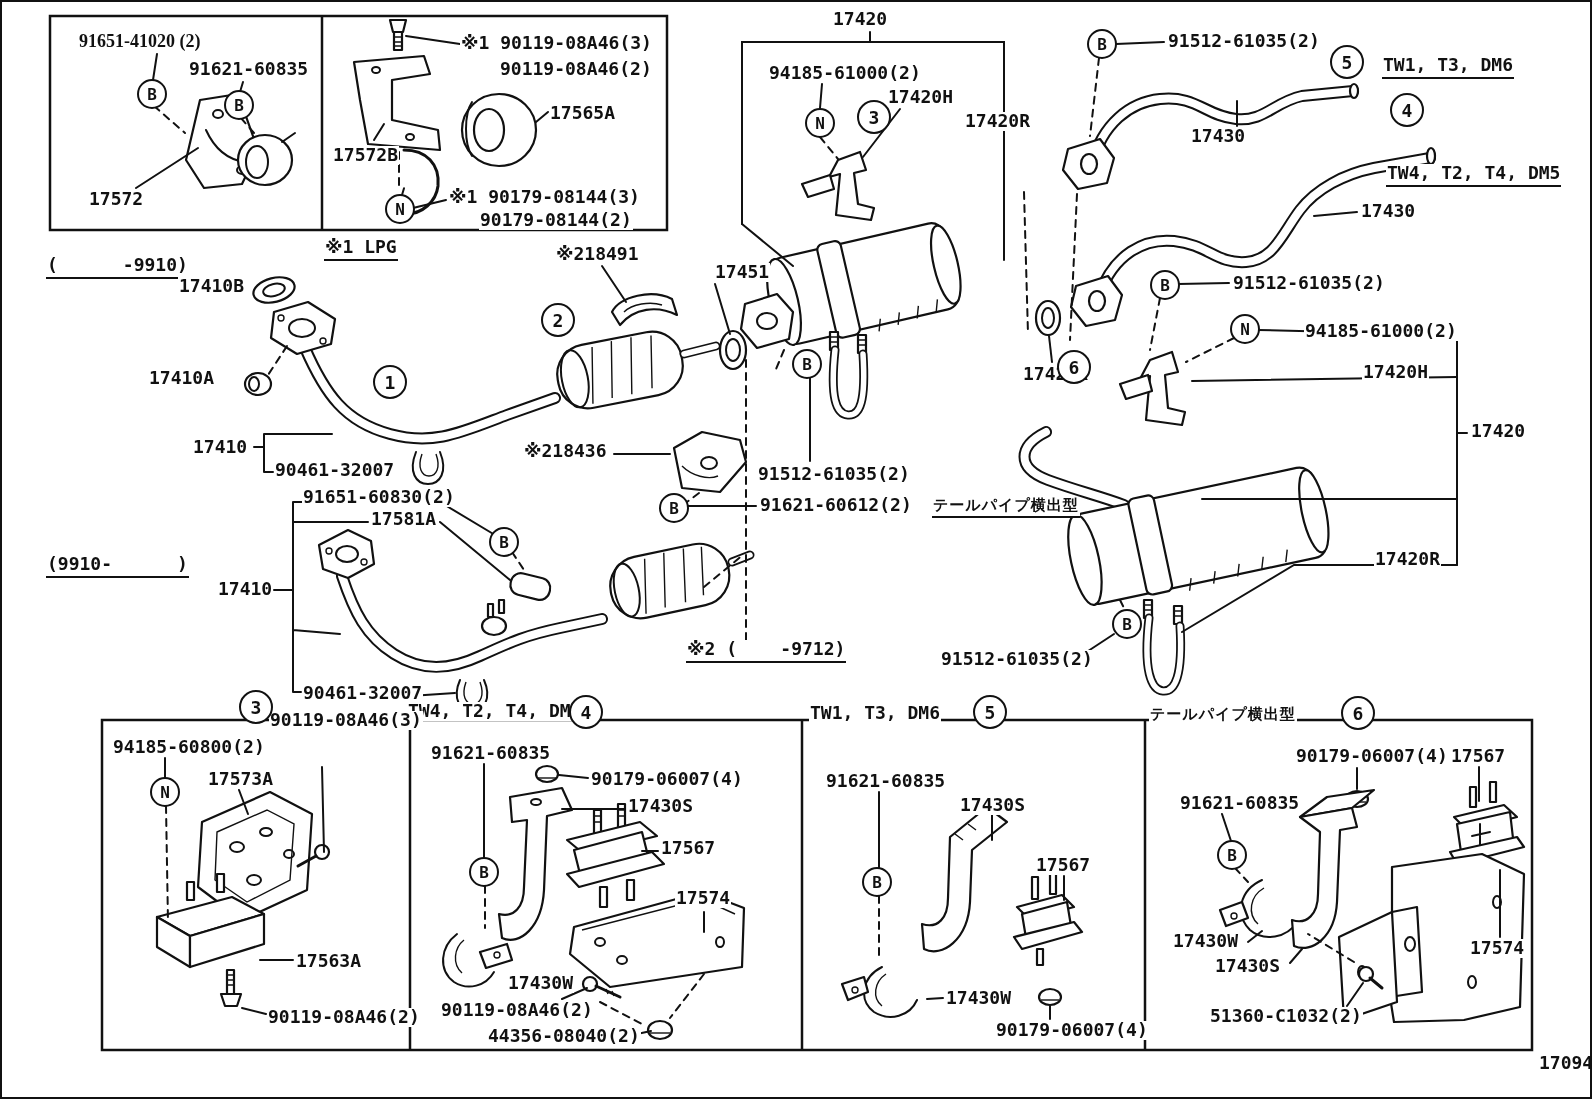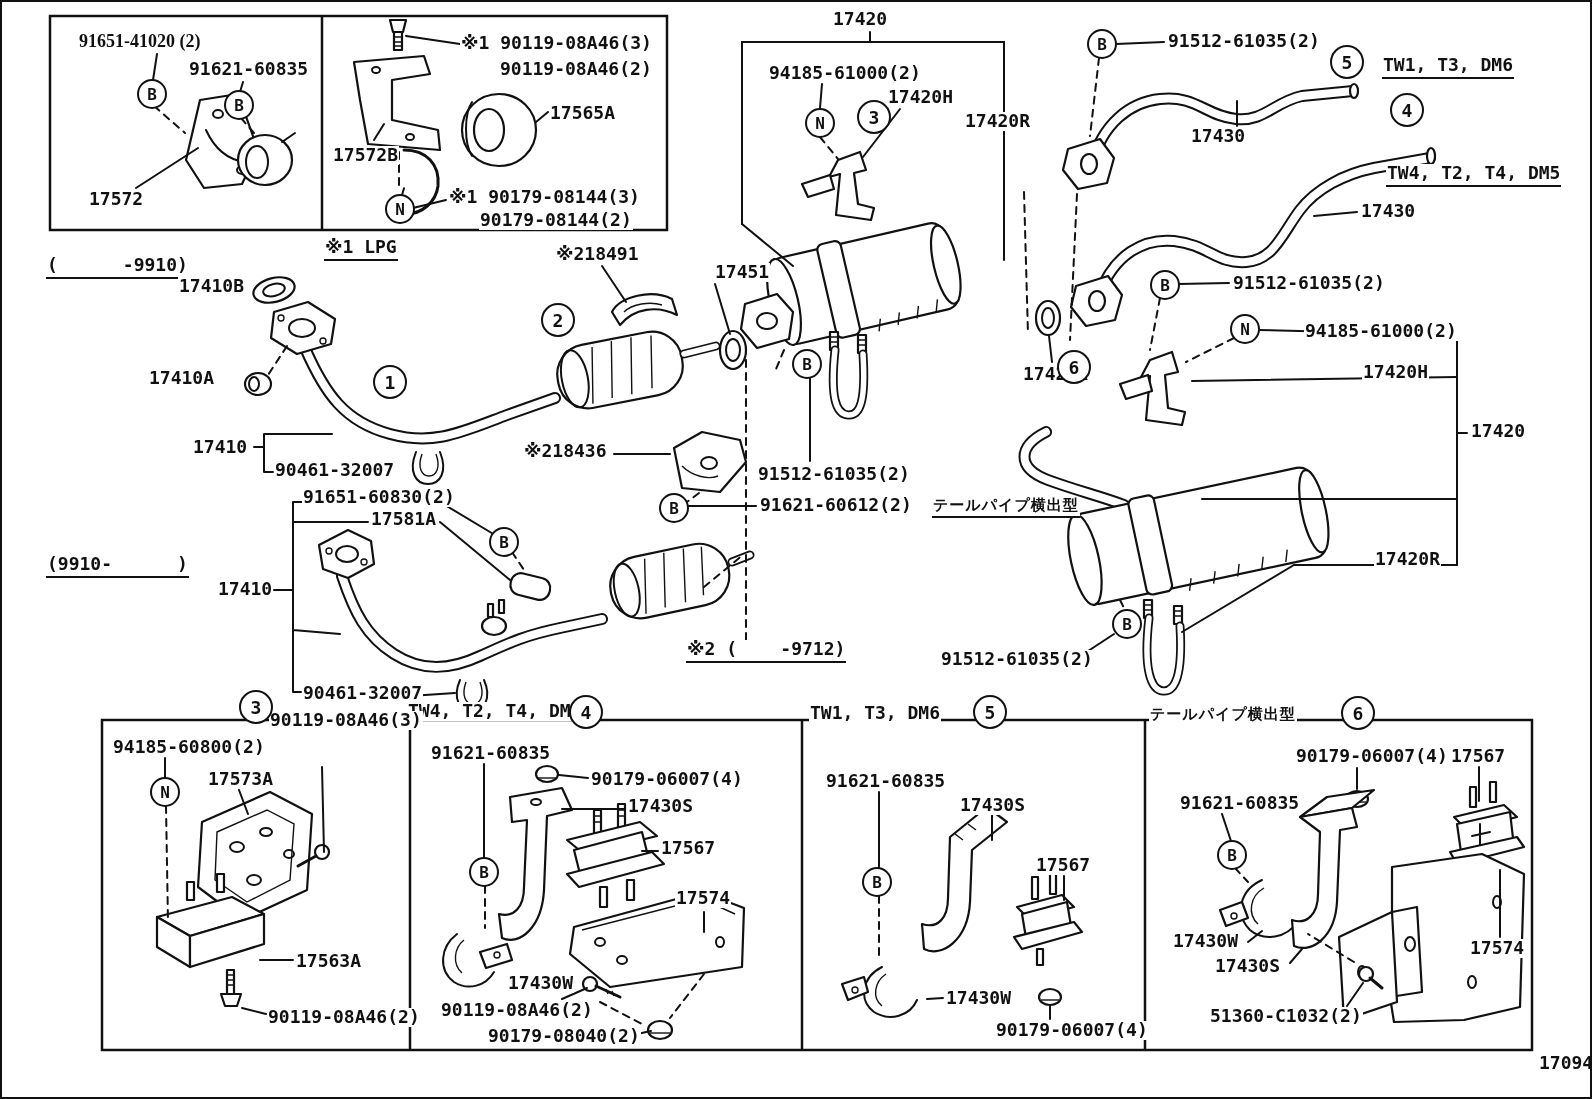--- a/index.html
+++ b/index.html
@@ -454,21 +454,21 @@
       <div class="co" style="left: 205px; top: 768px;">17573A</div>
       <div class="co" style="left: 293px; top: 950px;">17563A</div>
       <div class="co" style="left: 265px; top: 1006px;">90119-08A46(2)</div>
       <div class="co" style="left: 428px; top: 742px;">91621-60835</div>
       <div class="co" style="left: 588px; top: 768px;">90179-06007(4)</div>
       <div class="co" style="left: 625px; top: 795px;">17430S</div>
       <div class="co" style="left: 658px; top: 837px;">17567</div>
       <div class="co" style="left: 673px; top: 887px;">17574</div>
       <div class="co" style="left: 505px; top: 972px;">17430W</div>
       <div class="co" style="left: 438px; top: 999px;">90119-08A46(2)</div>
-      <div class="co" style="left: 485px; top: 1025px;">90179-08040(2)</div>
+      <div class="co" style="left: 485px; top: 1025px;">44356-08040(2)</div>
       <div class="co" style="left: 823px; top: 770px;">91621-60835</div>
       <div class="co" style="left: 957px; top: 794px;">17430S</div>
       <div class="co" style="left: 1033px; top: 854px;">17567</div>
       <div class="co" style="left: 943px; top: 987px;">17430W</div>
       <div class="co" style="left: 993px; top: 1019px;">90179-06007(4)</div>
       <div class="co" style="left: 1293px; top: 745px;">90179-06007(4)</div>
       <div class="co" style="left: 1448px; top: 745px;">17567</div>
       <div class="co" style="left: 1177px; top: 792px;">91621-60835</div>
       <div class="co" style="left: 1170px; top: 930px;">17430W</div>
       <div class="co" style="left: 1212px; top: 955px;">17430S</div>

